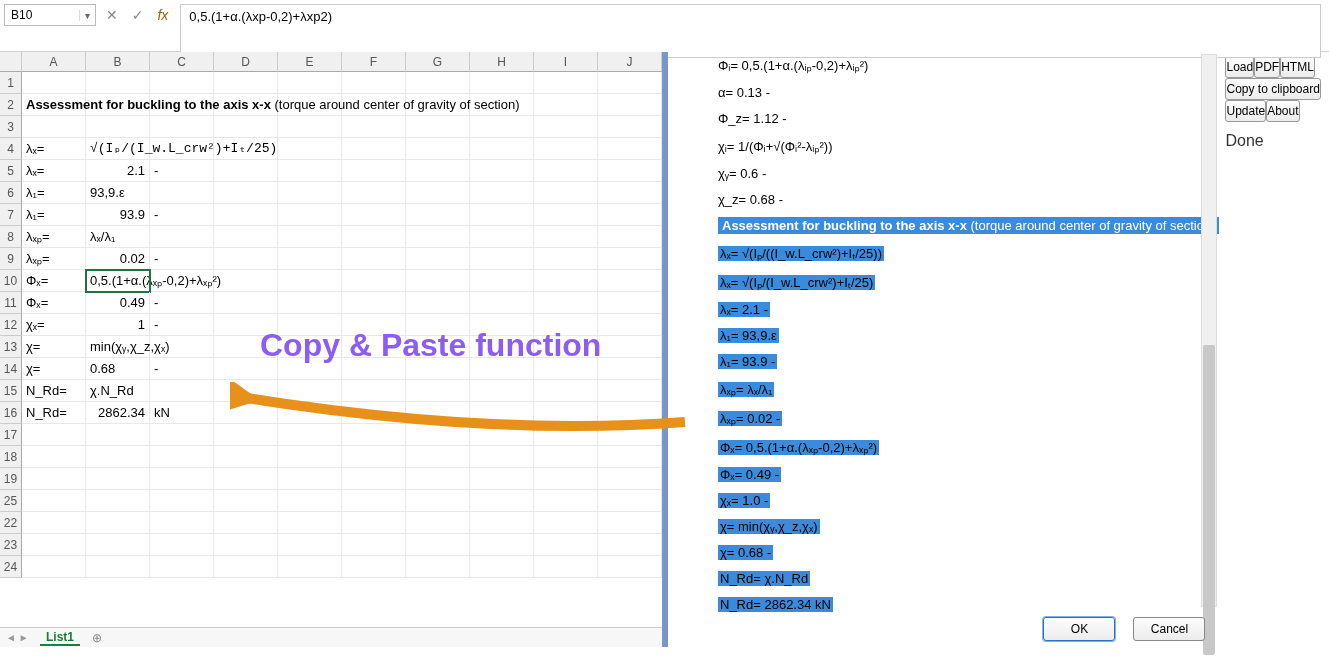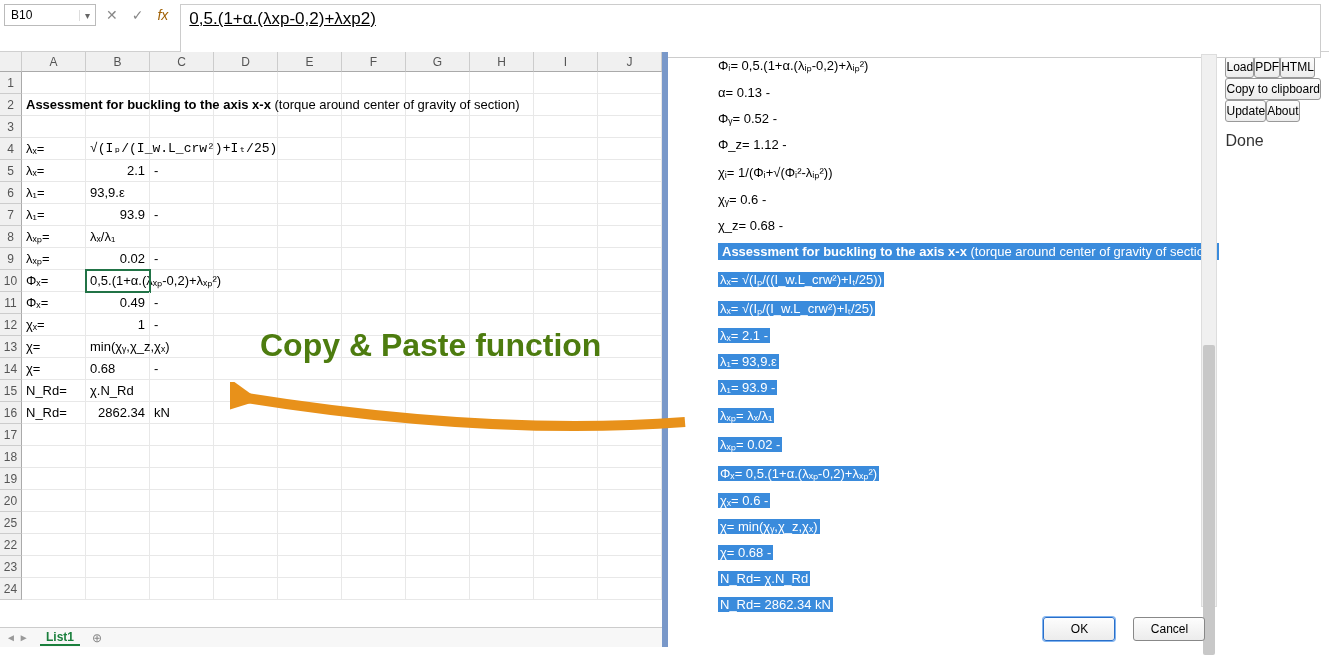--- a/index.html
+++ b/index.html
@@ -6,21 +6,21 @@
 html, body { width: 1329px; height: 671px; overflow: hidden; background: #fff; }
 
 
 .top-bar { display: flex; align-items: flex-start; height: 52px; border-bottom: 1px solid #d0d0d0; }
 .name-box { width: 92px; height: 22px; margin: 4px 2px 0 4px; border: 1px solid #bbb; background: #fff; display: flex; align-items: center; }
 .name-box input { flex: 1; border: none; font-size: 12px; padding: 2px 6px; outline: none; width: 60px; }
 .name-box .dd { width: 16px; text-align: center; font-size: 10px; color: #666; border-left: 1px solid #ddd; cursor: pointer; }
 .fx-btns { display: flex; align-items: center; height: 22px; margin: 4px 0 0 8px; gap: 14px; color: #888; }
 .fx-btns span { font-size: 14px; cursor: pointer; }
 .fx-label { font-style: italic; font-size: 13px; color: #a16207; }
-.formula-input { flex: 1; height: 54px; margin: 4px 8px 0 12px; border: 1px solid #ccc; padding: 4px 8px; font-size: 17px; background: #fff; position: relative; text-decoration: underline; }
+.formula-input { flex: 1; height: 54px; margin: 4px 8px 0 12px; border: 1px solid #ccc; padding: 4px 8px; font-size: 13px; background: #fff; position: relative; }
 
 
 .main { display: flex; height: 595px; }
 .left { width: 686px; position: relative; background: #fff; border-right: 6px solid #7998c9; }
 .right { flex: 1; display: flex; }
 
 
 .sheet { position: relative; }
 .col-headers { display: flex; position: sticky; top: 0; }
 .corner { width: 22px; height: 20px; background: #f0f0f0; border-right: 1px solid #ccc; border-bottom: 1px solid #aaa; }
@@ -30,33 +30,33 @@
 .cell { border-right: 1px solid #e8e8e8; border-bottom: 1px solid #e8e8e8; font-size: 13px; padding: 2px 4px; line-height: 18px; white-space: nowrap; overflow: visible; }
 .cell.sel { outline: 2px solid #217346; outline-offset: -1px; background: #fff; }
 .bold { font-weight: bold; }
 
 
 .cA { width: 64px; } .cB { width: 64px; } .cC { width: 64px; } .cD { width: 64px; }
 .cE { width: 64px; } .cF { width: 64px; } .cG { width: 64px; } .cH { width: 64px; }
 .cI { width: 64px; } .cJ { width: 64px; }
 
 
-.annot { position: absolute; left: 260px; top: 275px; font-size: 32px; font-weight: 600; color: #4d7c0f; pointer-events: none; text-align: center; }
+.annot { position: absolute; left: 260px; top: 275px; font-size: 32px; font-weight: 600; color: #8b5cf6; pointer-events: none; text-align: center; }
 .arrow { position: absolute; left: 230px; top: 330px; width: 460px; height: 60px; pointer-events: none; }
 
 
 .sheet-tabs { position: absolute; bottom: 0; left: 0; right: 0; height: 20px; border-top: 1px solid #ccc; display: flex; align-items: center; padding-left: 40px; gap: 12px; font-size: 12px; background: #f7f7f7; }
 .sheet-tab { color: #1a7f3c; font-weight: 600; border-bottom: 2px solid #1a7f3c; padding: 0 6px; }
 .sheet-add { color: #888; cursor: pointer; }
 .sheet-nav { position: absolute; left: 6px; display: flex; gap: 4px; color: #999; font-size: 10px; }
 
 
 .rpanel { flex: 1; display: flex; flex-direction: column; padding: 4px 0 0 14px; font-size: 13px; position: relative; margin-left: 36px; }
 .rpanel .line { margin-bottom: 11px; white-space: nowrap; }
-.rpanel .hl { background: #3a8bdc; color: #ffffff; padding: 0 2px; display: inline; }
+.rpanel .hl { background: #3a8bdc; color: #000000; padding: 0 2px; display: inline; }
 .rpanel .hdr { background: #3a8bdc; color: #fff; padding: 1px 4px; }
 .rpanel .hdr .bold { font-weight: bold; }
 .rpanel .scroll { position: absolute; right: 2px; top: 2px; bottom: 40px; width: 16px; background: #f0f0f0; border: 1px solid #ddd; }
 .rpanel .thumb { position: absolute; left: 1px; right: 1px; top: 290px; height: 310px; background: #c8c8c8; border-radius: 2px; }
 
 
 .side { width: 130px; padding: 4px 10px 0 6px; display: flex; flex-direction: column; gap: 6px; font-size: 12px; }
 .side button { height: 22px; border: 1px solid #999; background: linear-gradient(#fdfdfd,#ececec); border-radius: 3px; font-size: 12px; cursor: pointer; }
 .side .status { font-size: 16px; color: #333; margin-top: 4px; }
 
@@ -341,33 +341,20 @@
             <div class="cell cC"></div>
             <div class="cell cD"></div>
             <div class="cell cE"></div>
             <div class="cell cF"></div>
             <div class="cell cG"></div>
             <div class="cell cH"></div>
             <div class="cell cI"></div>
             <div class="cell cJ"></div>
           </div>
           <div class="row">
-            <div class="row-h">20</div>
-            <div class="cell cA"></div>
-            <div class="cell cB"></div>
-            <div class="cell cC"></div>
-            <div class="cell cD"></div>
-            <div class="cell cE"></div>
-            <div class="cell cF"></div>
-            <div class="cell cG"></div>
-            <div class="cell cH"></div>
-            <div class="cell cI"></div>
-            <div class="cell cJ"></div>
-          </div>
-          <div class="row">
             <div class="row-h">25</div>
             <div class="cell cA"></div>
             <div class="cell cB"></div>
             <div class="cell cC"></div>
             <div class="cell cD"></div>
             <div class="cell cE"></div>
             <div class="cell cF"></div>
             <div class="cell cG"></div>
             <div class="cell cH"></div>
             <div class="cell cI"></div>
@@ -430,39 +417,39 @@
       <span class="sheet-tab">List1</span>
       <span class="sheet-add">⊕</span>
     </div>
   </div>
 
   <div class="right">
     <div class="rpanel">
       <div id="rlines">
           <div class="line">Φᵢ= 0,5.(1+α.(λᵢₚ-0,2)+λᵢₚ²)</div>
           <div class="line">α= 0.13 -</div>
-          <div class="line">Φᵧ= 0.52 -</div>
           <div class="line">Φ_z= 1.12 -</div>
           <div class="line">χᵢ= 1/(Φᵢ+√(Φᵢ²-λᵢₚ²))</div>
           <div class="line">χᵧ= 0.6 -</div>
           <div class="line">χ_z= 0.68 -</div>
         </div>
       <div class="line">
         <span class="hdr"><span class="bold">Assessment for buckling to the axis x-x</span><span> (torque around center of gravity of section)</span></span>
       </div>
       <div id="rhl">
           <div class="line"><span class="hl">λₓ= √(Iₚ/((I_w.L_crw²)+Iₜ/25))</span></div>
           <div class="line"><span class="hl">λₓ= √(Iₚ/(I_w.L_crw²)+Iₜ/25)</span></div>
           <div class="line"><span class="hl">λₓ= 2.1 -</span></div>
           <div class="line"><span class="hl">λ₁= 93,9.ε</span></div>
           <div class="line"><span class="hl">λ₁= 93.9 -</span></div>
           <div class="line"><span class="hl">λₓₚ= λₓ/λ₁</span></div>
           <div class="line"><span class="hl">λₓₚ= 0.02 -</span></div>
           <div class="line"><span class="hl">Φₓ= 0,5.(1+α.(λₓₚ-0,2)+λₓₚ²)</span></div>
-          <div class="line"><span class="hl">χₓ= 0.6 -</span></div>
+          <div class="line"><span class="hl">Φₓ= 0.49 -</span></div>
+          <div class="line"><span class="hl">χₓ= 1.0 -</span></div>
           <div class="line"><span class="hl">χ= min(χᵧ,χ_z,χₓ)</span></div>
           <div class="line"><span class="hl">χ= 0.68 -</span></div>
           <div class="line"><span class="hl">N_Rd= χ.N_Rd</span></div>
           <div class="line"><span class="hl">N_Rd= 2862.34 kN</span></div>
         </div>
       <div class="scroll">
           <div class="thumb"></div>
         </div>
 
       <div class="dlg-btns">

